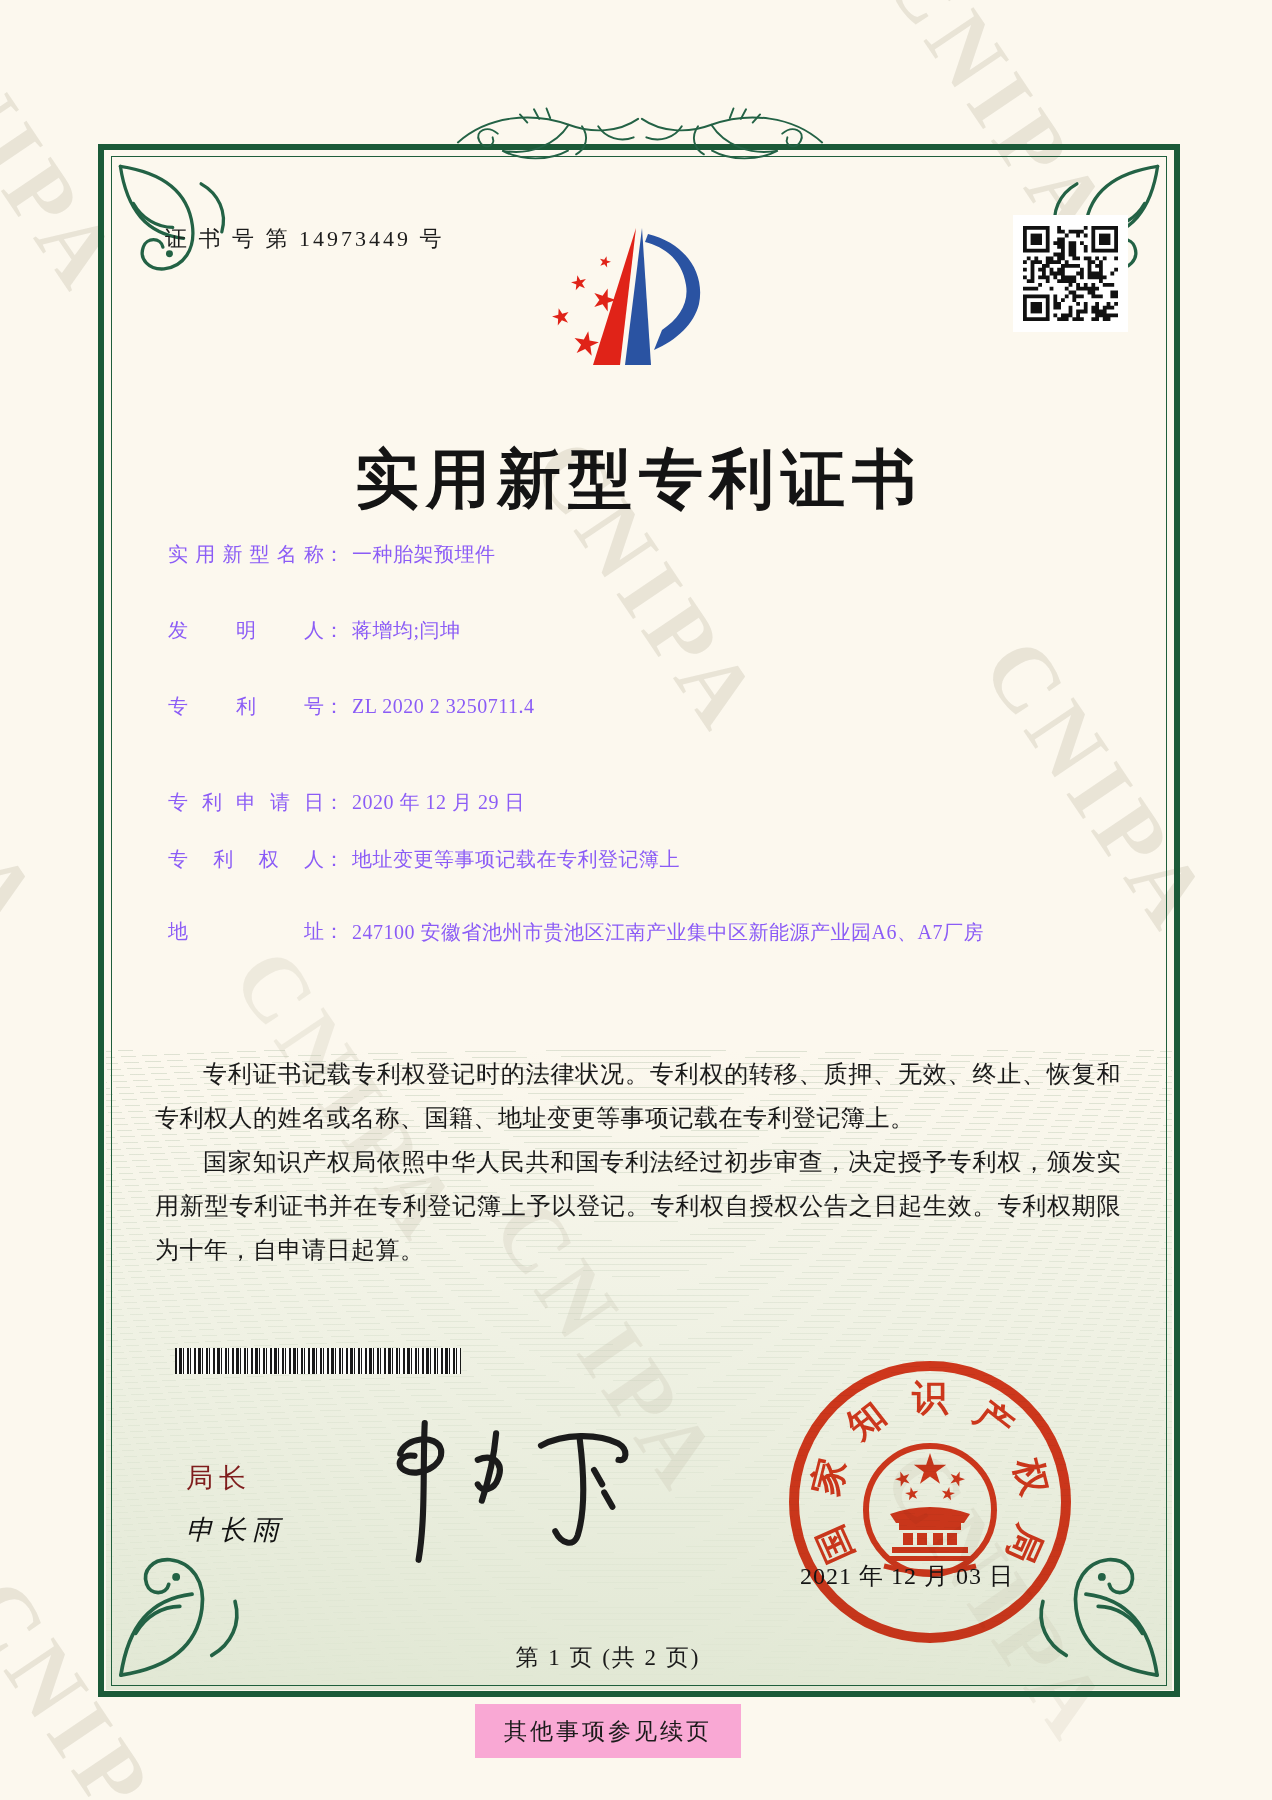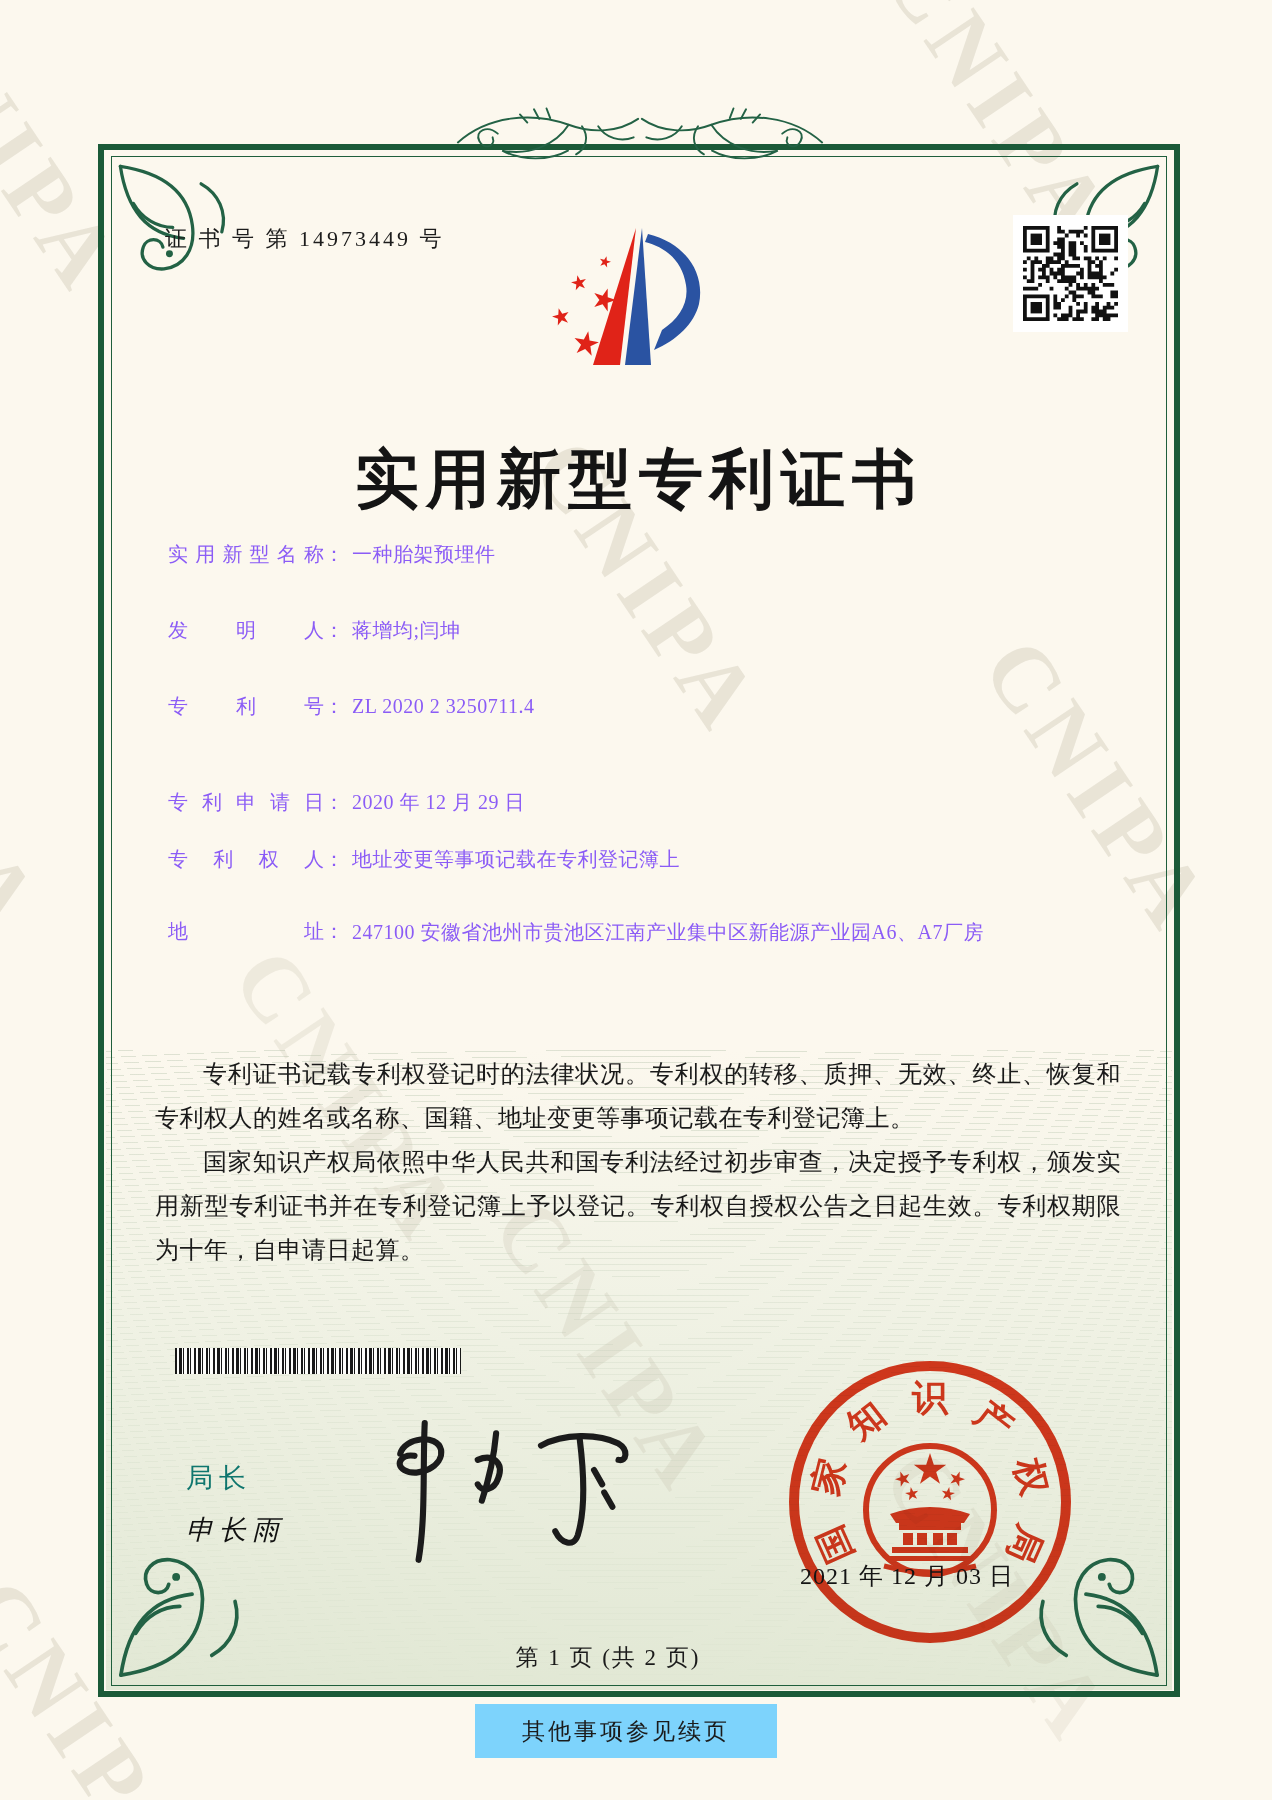--- a/index.html
+++ b/index.html
@@ -46,34 +46,34 @@
   
   .bodytext{position:absolute;left:155px;top:1052px;width:966px;z-index:3;
       font-size:24px;line-height:44px;color:#1a1a1a;letter-spacing:0.5px;text-align:justify;}
   .bodytext p{margin:0;text-indent:2em;}
 
   
   .barcode{position:absolute;left:175px;top:1348px;width:286px;height:26px;z-index:3;
       background:repeating-linear-gradient(90deg,#181818 0 2px,#fdfdfb 2px 4px,#181818 4px 7px,#fdfdfb 7px 8px,#181818 8px 9px,#fdfdfb 9px 12px,#181818 12px 14px,#fdfdfb 14px 15px,#181818 15px 16px,#fdfdfb 16px 19px);}
 
   
-  .signer-title{position:absolute;left:186px;top:1460px;font-size:27px;letter-spacing:6px;z-index:3;color:#0f766e;}
+  .signer-title{position:absolute;left:186px;top:1460px;font-size:27px;letter-spacing:6px;z-index:3;color:#7f1d1d;}
   .signer-name{position:absolute;left:186px;top:1512px;font-size:27px;letter-spacing:6px;z-index:3;color:#111;font-style:italic;}
   .signature{position:absolute;left:388px;top:1415px;width:255px;height:155px;z-index:4;}
 
   
   .seal{position:absolute;left:780px;top:1352px;width:300px;height:300px;z-index:4;
       mix-blend-mode:multiply;opacity:.95;}
   .seal-date{position:absolute;left:800px;top:1560px;width:220px;z-index:5;
       font-size:24px;letter-spacing:1px;color:#141414;white-space:nowrap;}
 
   
   .page-info{position:absolute;left:98px;top:1642px;width:1020px;text-align:center;z-index:3;
       font-size:23px;color:#1b1b1b;letter-spacing:2px;}
-  .cont-strip{position:absolute;left:475px;top:1704px;width:302px;height:54px;background:#7dd3fc;z-index:3;
+  .cont-strip{position:absolute;left:475px;top:1704px;width:266px;height:54px;background:#f9a8d4;z-index:3;
       display:flex;align-items:center;justify-content:center;}
   .cont-strip span{font-size:23px;letter-spacing:3px;color:#1b1b1b;}
 </style>
 </head>
 <body>
 
 <div class="page">
 
   <div class="waves"></div>
 

